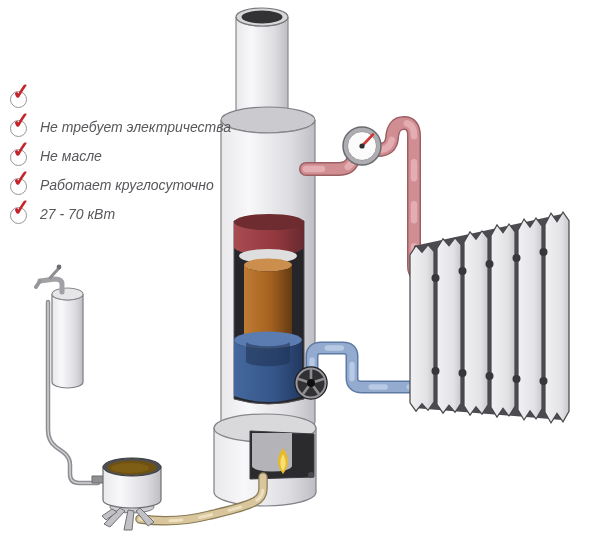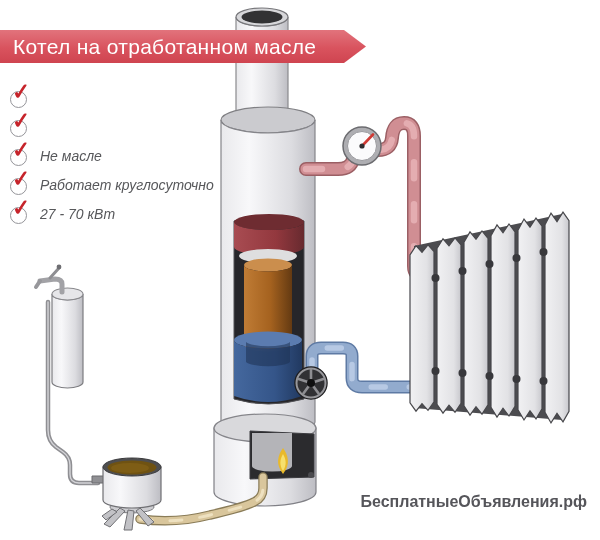--- a/index.html
+++ b/index.html
@@ -188,57 +188,54 @@
         <path d="M112,509 L102,516 L106,520 L117,512 Z"></path>
       </g>
       <path d="M92,476 H104 V483 H92 Z" fill="#909094" stroke="#6a6a6e" stroke-width="1"></path>
       <path d="M103,467 V500 A29 8 0 0 0 161,500 V467 Z" fill="url(#gMetal)" stroke="#6f6f73" stroke-width="1.2"></path>
       <ellipse cx="132" cy="467" rx="29" ry="9" fill="#4e4e50" stroke="#3a3a3c" stroke-width="1"></ellipse>
       <ellipse cx="132" cy="467.5" rx="24.5" ry="7" fill="#6f5212"></ellipse>
       <ellipse cx="130" cy="468" rx="19" ry="5" fill="#7e5d15"></ellipse>
     </g>
   </svg>
 
-  <div class="banner">
-    <span>Котел на отработанном масле</span>
+
+  <ul class="features">
+    <li>
+      <span class="chk">
+          <span class="ring"></span>
+          <span class="tick">✓</span>
+        </span>
+    </li>
+    <li>
+      <span class="chk">
+          <span class="ring"></span>
+          <span class="tick">✓</span>
+        </span>
+      <span class="label">Не требует электричества</span>
+    </li>
+    <li>
+      <span class="chk">
+          <span class="ring"></span>
+          <span class="tick">✓</span>
+        </span>
+      <span class="label">Не масле</span>
+    </li>
+    <li>
+      <span class="chk">
+          <span class="ring"></span>
+          <span class="tick">✓</span>
+        </span>
+      <span class="label">Работает круглосуточно</span>
+    </li>
+    <li>
+      <span class="chk">
+          <span class="ring"></span>
+          <span class="tick">✓</span>
+        </span>
+      <span class="label">27 - 70 кВт</span>
+    </li>
+  </ul>
+
+  <div class="watermark">
   </div>
 
-  <ul class="features">
-    <li>
-      <span class="chk">
-          <span class="ring"></span>
-          <span class="tick">✓</span>
-        </span>
-    </li>
-    <li>
-      <span class="chk">
-          <span class="ring"></span>
-          <span class="tick">✓</span>
-        </span>
-    </li>
-    <li>
-      <span class="chk">
-          <span class="ring"></span>
-          <span class="tick">✓</span>
-        </span>
-      <span class="label">Не масле</span>
-    </li>
-    <li>
-      <span class="chk">
-          <span class="ring"></span>
-          <span class="tick">✓</span>
-        </span>
-      <span class="label">Работает круглосуточно</span>
-    </li>
-    <li>
-      <span class="chk">
-          <span class="ring"></span>
-          <span class="tick">✓</span>
-        </span>
-      <span class="label">27 - 70 кВт</span>
-    </li>
-  </ul>
-
-  <div class="watermark">
-    <div class="wm-site">БесплатныеОбъявления.рф</div>
-  </div>
-
 </div>
 
 </body></html>

